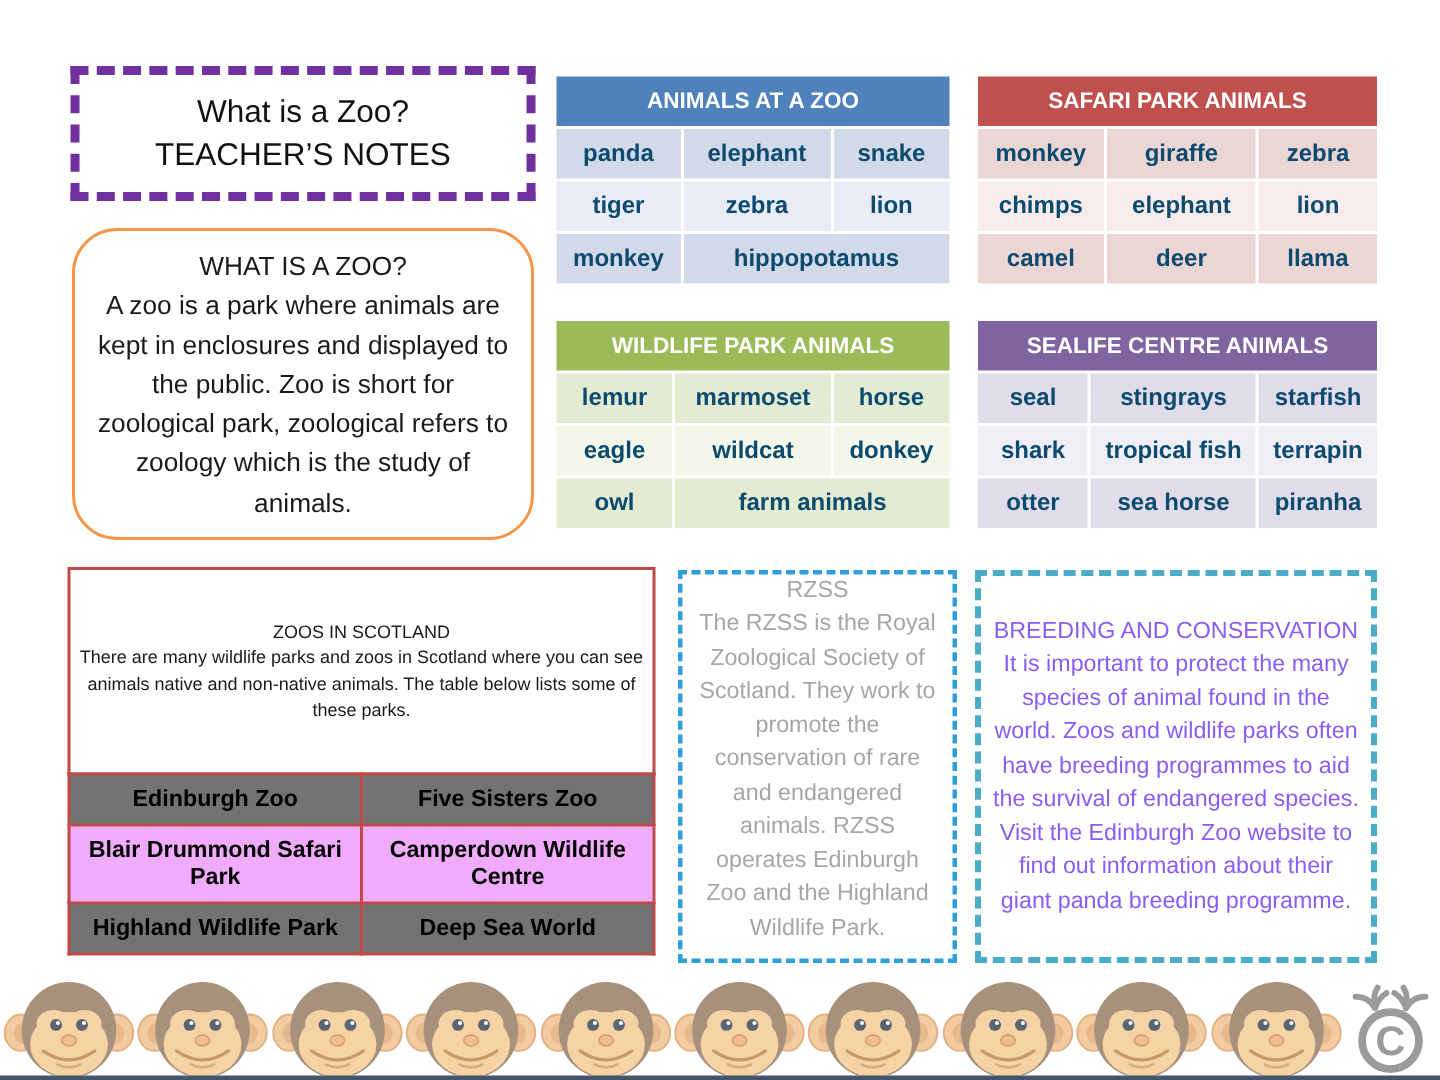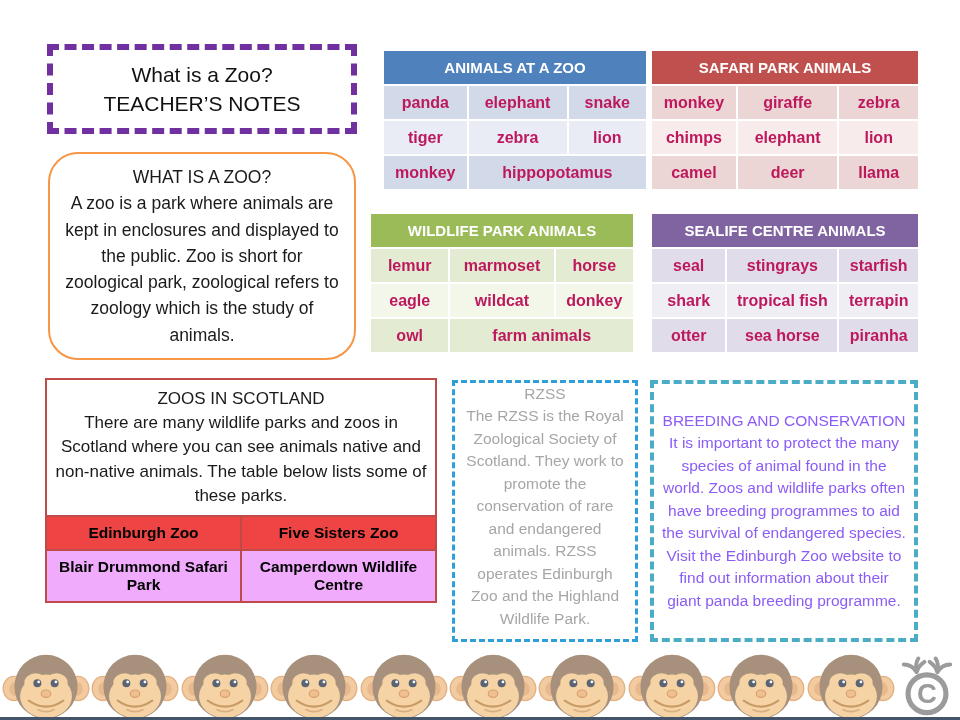--- a/index.html
+++ b/index.html
@@ -19,53 +19,53 @@
   
   .animal-table {
     position:absolute; border-collapse:separate; border-spacing:2.5px;
     table-layout:fixed;
   }
   .animal-table th {
     color:#fff; font-weight:bold; font-size:15px; padding:8px 0;
     background:var(--head); text-align:center;
   }
   .animal-table td {
-    text-align:center; font-weight:bold; font-size:16px; color:#be185d;
+    text-align:center; font-weight:bold; font-size:16px; color:#0c4a6e;
     padding:7.5px 0;
   }
   .animal-table tr.band-a td { background:var(--band-a); }
   .animal-table tr.band-b td { background:var(--band-b); }
-  .t-zoo      { left:382px; top:49px;  width:266px; --head:#4F81BD; --band-a:#D2D9E8; --band-b:#E9ECF4; }
+  .t-zoo      { left:369px; top:49px;  width:266px; --head:#4F81BD; --band-a:#D2D9E8; --band-b:#E9ECF4; }
   .t-safari   { left:650px; top:49px;  width:270px; --head:#C0504D; --band-a:#EBD6D5; --band-b:#F7ECEB; }
   .t-wildlife { left:369px; top:212px; width:266px; --head:#9BBB59; --band-a:#E3ECD3; --band-b:#F2F7EA; }
   .t-sealife  { left:650px; top:212px; width:270px; --head:#8064A2; --band-a:#E1DCEA; --band-b:#F0EEF5; }
 
   
   .what-box {
     position:absolute; left:48px; top:152px; width:308px; height:208px;
     border:2.5px solid #F79646; border-radius:30px; box-sizing:border-box;
     display:flex; flex-direction:column; justify-content:center;
     text-align:center; font-size:17.5px; line-height:1.5; padding:0 12px;
   }
 
   
   .scotland { position:absolute; left:45px; top:378px; width:392px; }
   .scotland-text {
     border:2px solid #BE4B48; box-sizing:border-box; height:139px;
     display:flex; flex-direction:column; justify-content:center;
-    text-align:center; font-size:17px; line-height:1.42; padding:0 6px;
+    text-align:center; font-size:12px; line-height:1.42; padding:0 6px;
   }
   .scotland-table {
     width:100%; border-collapse:collapse; table-layout:fixed; margin-top:-2px;
   }
   .scotland-table td {
     border:2px solid #BE4B48; text-align:center; font-weight:bold;
     font-size:15.5px; color:#000; padding:7px 4px;
   }
-  .scotland-table tr.sl-a td { background:#ef4444; }
+  .scotland-table tr.sl-a td { background:#737373; }
   .scotland-table tr.sl-b td { background:#f0abfc; }
 
   
   .rzss-box {
     position:absolute; left:452px; top:380px; width:186px; height:262px;
     border:3px dashed #2E9FDB; box-sizing:border-box;
     display:flex; flex-direction:column; 
     text-align:center; color:#A6A6A6; font-size:15.5px; line-height:1.45;
     padding:0 7px;
   }
@@ -234,20 +234,24 @@
     <table class="scotland-table">
       <tbody>
         <tr class="sl-a">
           <td>Edinburgh Zoo</td>
           <td>Five Sisters Zoo</td>
         </tr>
         <tr class="sl-b">
           <td>Blair Drummond Safari Park</td>
           <td>Camperdown Wildlife Centre</td>
         </tr>
+        <tr class="sl-a">
+          <td>Highland Wildlife Park</td>
+          <td>Deep Sea World</td>
+        </tr>
       </tbody>
     </table>
   </div>
 
   <div class="rzss-box">
     <div>RZSS</div>
     <div>The RZSS is the Royal Zoological Society of Scotland. They work to promote the conservation of rare and endangered animals. RZSS operates Edinburgh Zoo and the Highland Wildlife Park.</div>
   </div>
 
   <div class="breeding-box">

